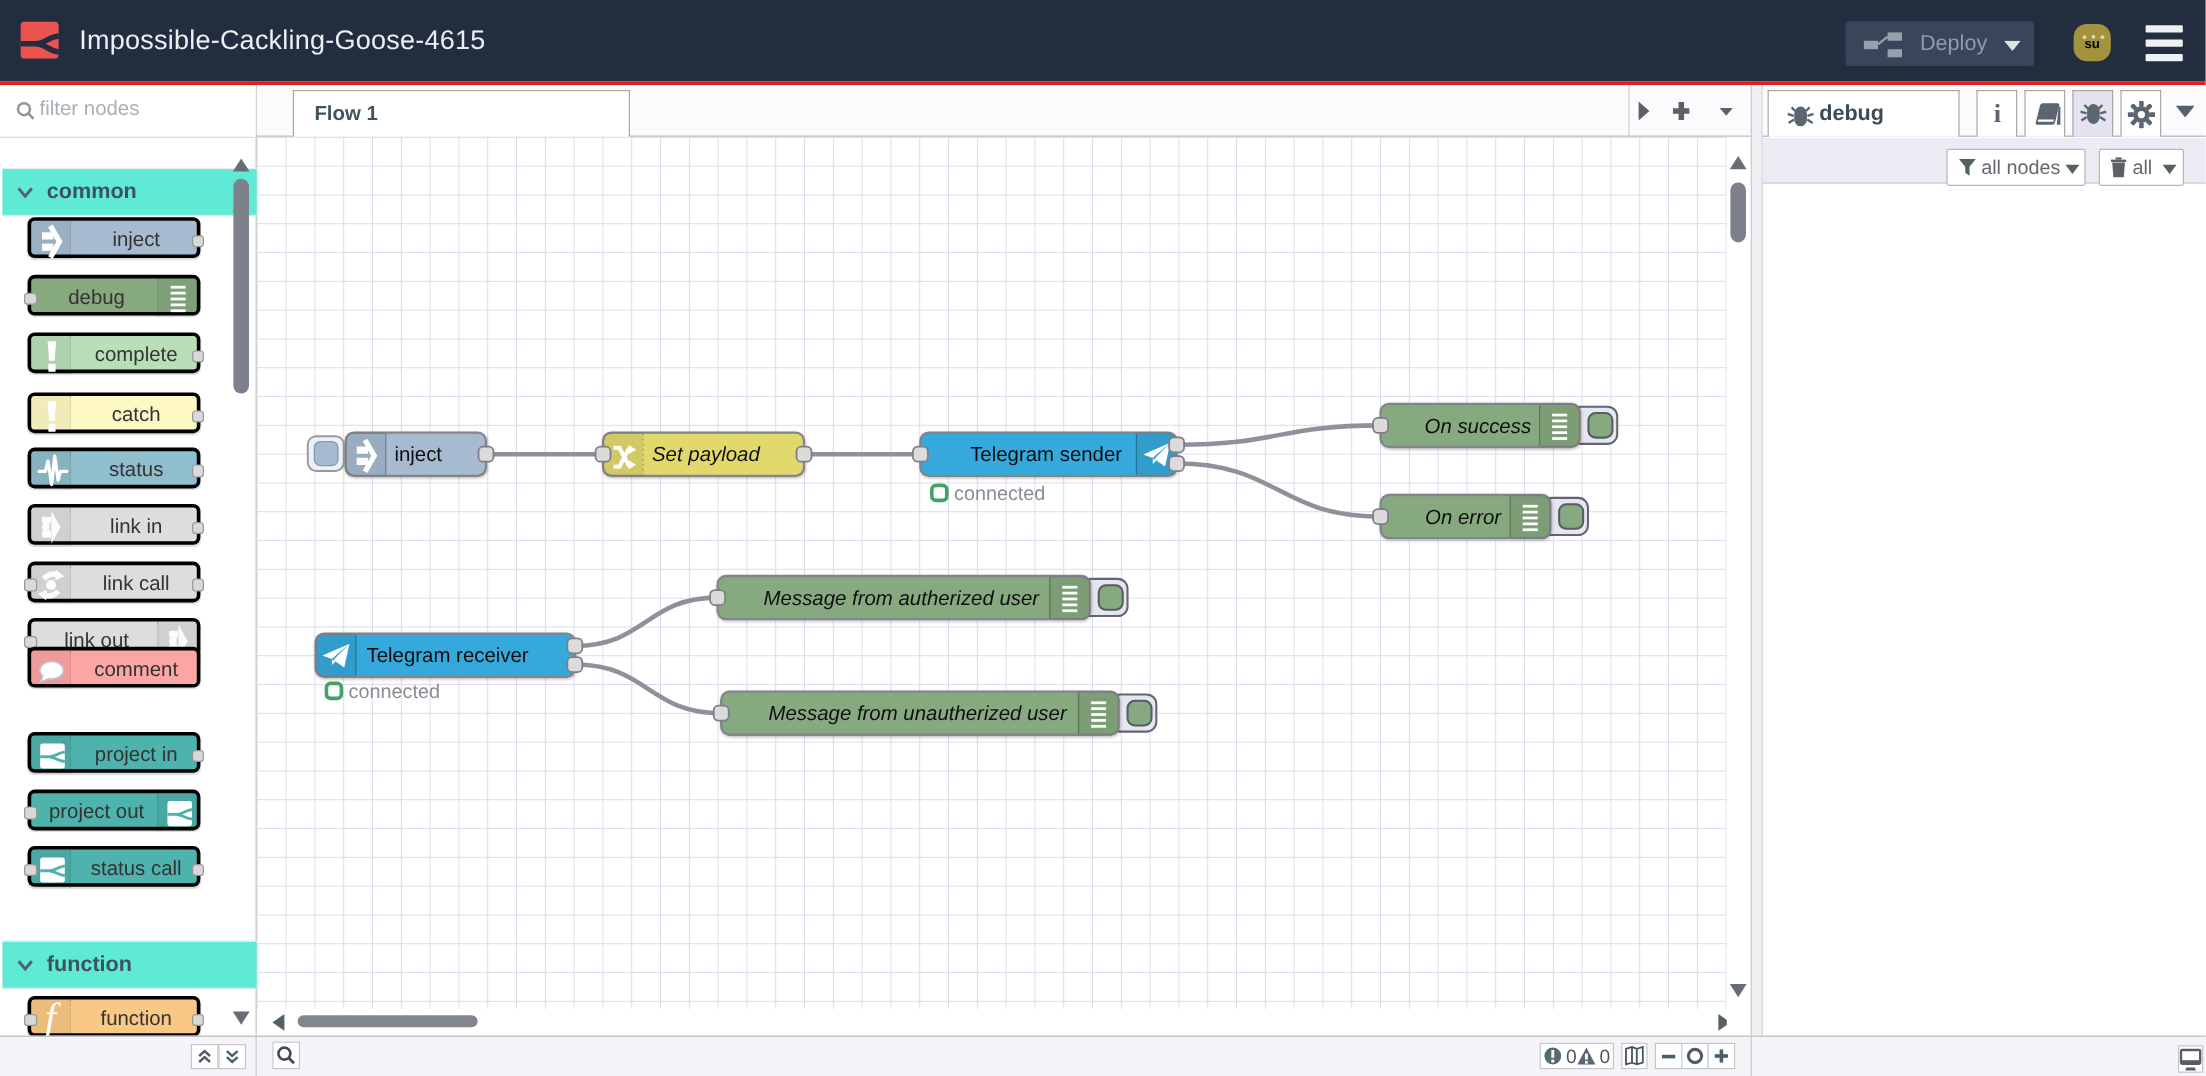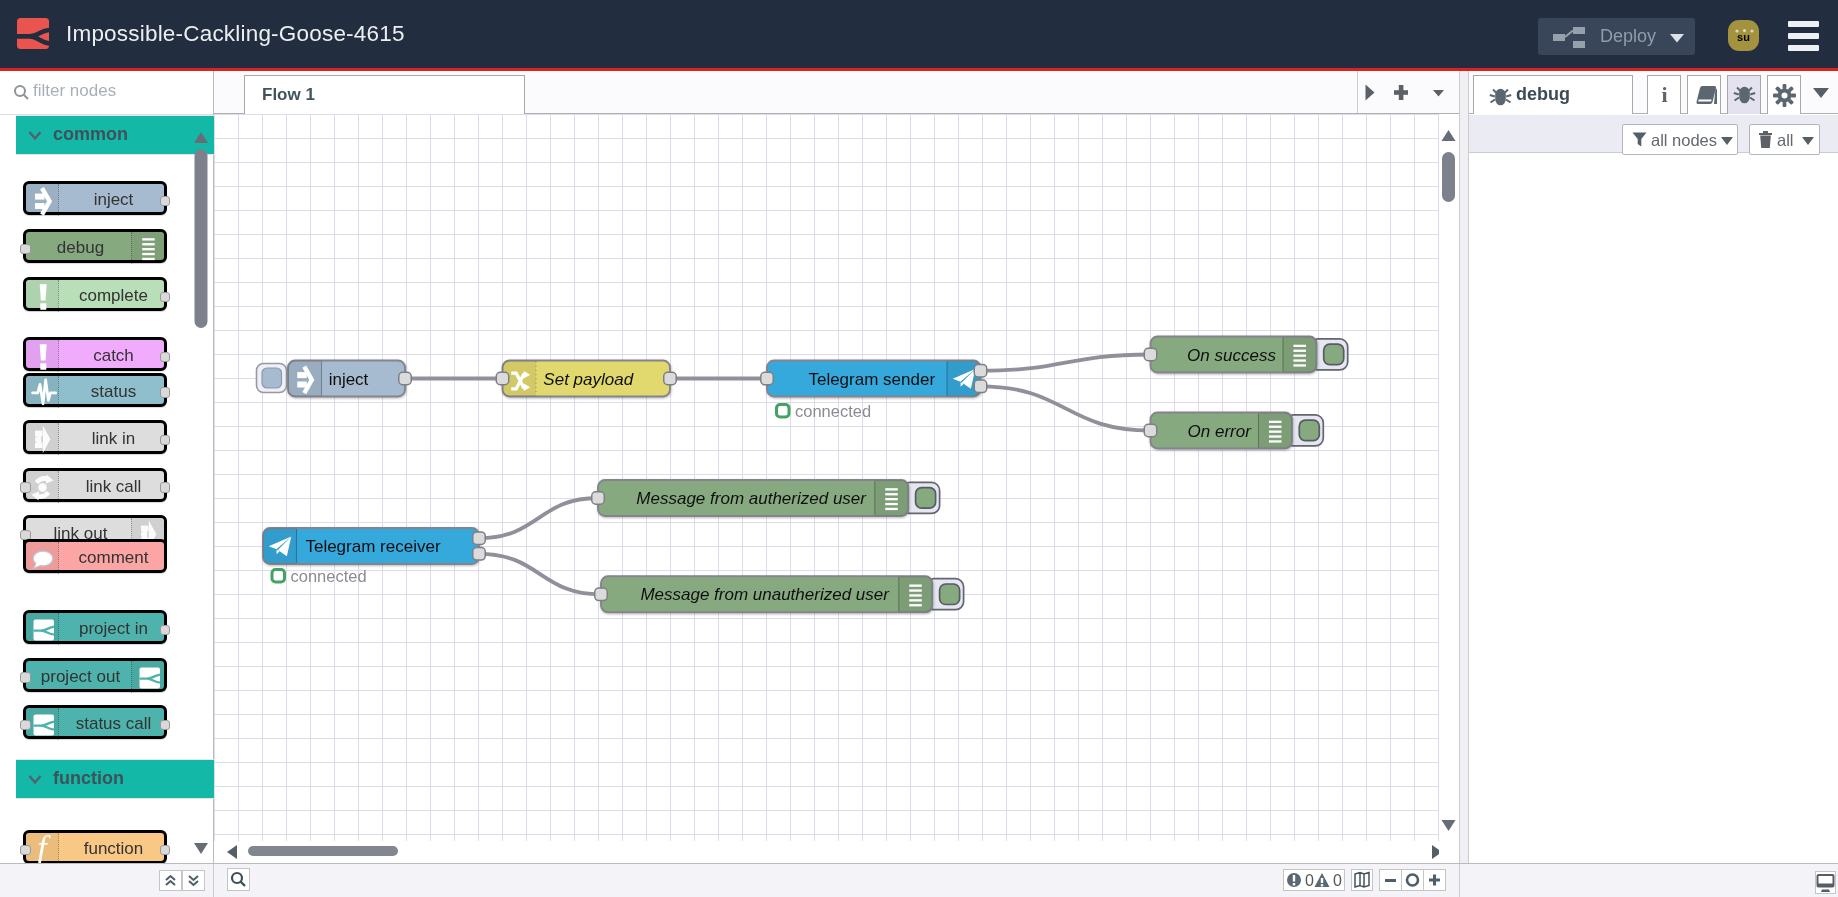--- a/index.html
+++ b/index.html
@@ -9,21 +9,21 @@
   #redline { position:absolute; left:0; top:68px; width:1838px; height:3px; background:#dc2121; }
   #title { position:absolute; left:66px; top:21px; font-size:22.5px; color:#eceff2; letter-spacing:0.2px; }
   #deploy { position:absolute; left:1538px; top:18px; width:157px; height:37px; background:#39465a; border-radius:3px; }
   #deploy .dtext { position:absolute; left:62px; top:8px; font-size:18px; color:#909ca9; }
   #avatar { position:absolute; left:1728px; top:20px; width:31px; height:31px; border-radius:11px; background:#a3923e; color:#000000; font-size:11px; font-weight:bold; text-align:center; line-height:34px; }
   #burger div { position:absolute; left:1788px; width:31px; height:5.5px; background:#eef1f3; border-radius:1px; }
 
   #palette { position:absolute; left:0; top:71px; width:214px; height:792px; background:#fff; border-right:1px solid #bbb; }
   #psearch { position:absolute; left:0; top:0; width:213px; height:44px; border-bottom:1px solid #ddd; background:#fff; }
   #psearch .ph { position:absolute; left:33px; top:10px; font-size:17px; color:#a7b0b8; }
-  .cat { position:absolute; left:16px; width:213px; height:40px; background:#14b8a6; border-bottom:1px solid #e3e3e8; border-top:1px solid #e7e7ec; }
+  .cat { position:absolute; left:2px; width:213px; height:40px; background:#5eead4; border-bottom:1px solid #e3e3e8; border-top:1px solid #e7e7ec;margin-top:25px; }
   .cat span { position:absolute; left:37px; top:8px; font-size:18px; font-weight:bold; color:#3f515b; }
   .pnode { position:absolute; left:23px; width:144px; height:34px; border:3px solid #000000; border-radius:6px; font-size:17px; color:#333; box-shadow:0 1px 1px rgba(0,0,0,0.15); }
   .pnode .lbl { position:absolute; top:6px; text-align:center; }
   .picon { position:absolute; top:0; width:33px; height:32px; background:rgba(0,0,0,0.055); }
   .picon.l { left:0; border-right:1px dotted rgba(0,0,0,0.3); border-radius:5px 0 0 5px; }
   .picon.r { right:0; border-left:1px dotted rgba(0,0,0,0.3); border-radius:0 5px 5px 0; }
   .pport { position:absolute; width:10.5px; height:10.5px; background:#d9d9d9; border:1px solid #999; border-radius:3px; top:11.5px; }
   .pport.l { left:-6px; } .pport.r { right:-6px; }
 
   #tabbar { position:absolute; left:214px; top:71px; width:1245px; height:43px; background:#fbfbfd; border-bottom:1px solid #b0b0b0; }
@@ -129,21 +129,21 @@
 <div class="pnode" style="top:206px; background:#b9dfb9;">
       <div class="picon l"><svg width="33" height="32" viewBox="0 0 33 32">
           <g fill="#fff">
             <path d="M13.7,4.3 h7 l-1.2,16.3 h-4.6 z"></path>
             <rect x="14.3" y="23.2" width="6" height="6.6" rx="0.5"></rect>
           </g>
         </svg></div>
       <div class="lbl" style="left:33px; width:109px;">complete</div>
       <div class="pport r"></div>
     </div>
-<div class="pnode" style="top:266px; background:#f0abfc;">
+<div class="pnode" style="top:256px; background:#fef9c3;">
       <div class="picon l"><svg width="33" height="32" viewBox="0 0 33 32">
           <g fill="#fff">
             <path d="M13.7,4.3 h7 l-1.2,16.3 h-4.6 z"></path>
             <rect x="14.3" y="23.2" width="6" height="6.6" rx="0.5"></rect>
           </g>
         </svg></div>
       <div class="lbl" style="left:33px; width:109px;">catch</div>
       <div class="pport r"></div>
     </div>
 <div class="pnode" style="top:301.5px; background:#8fbecd;">

